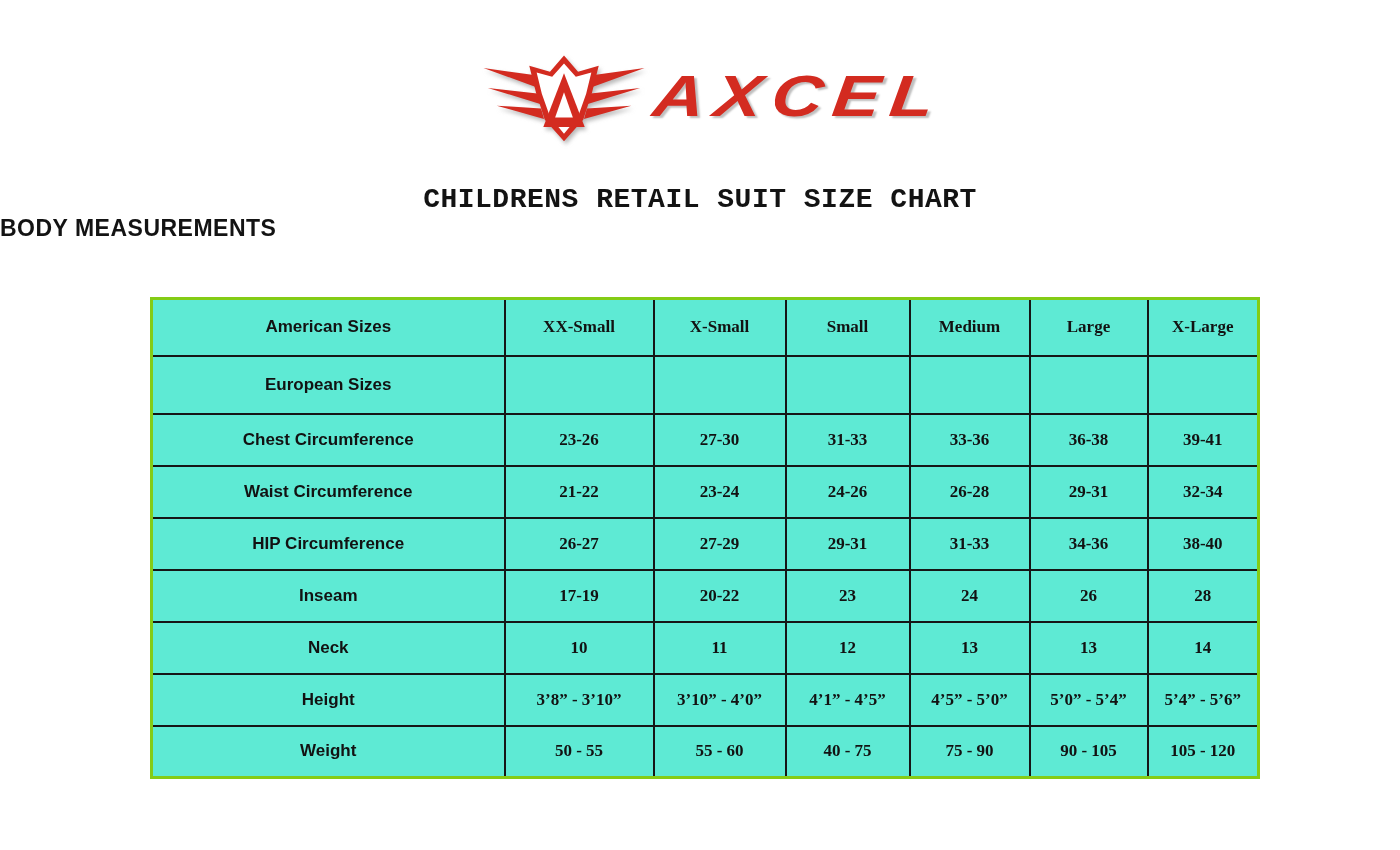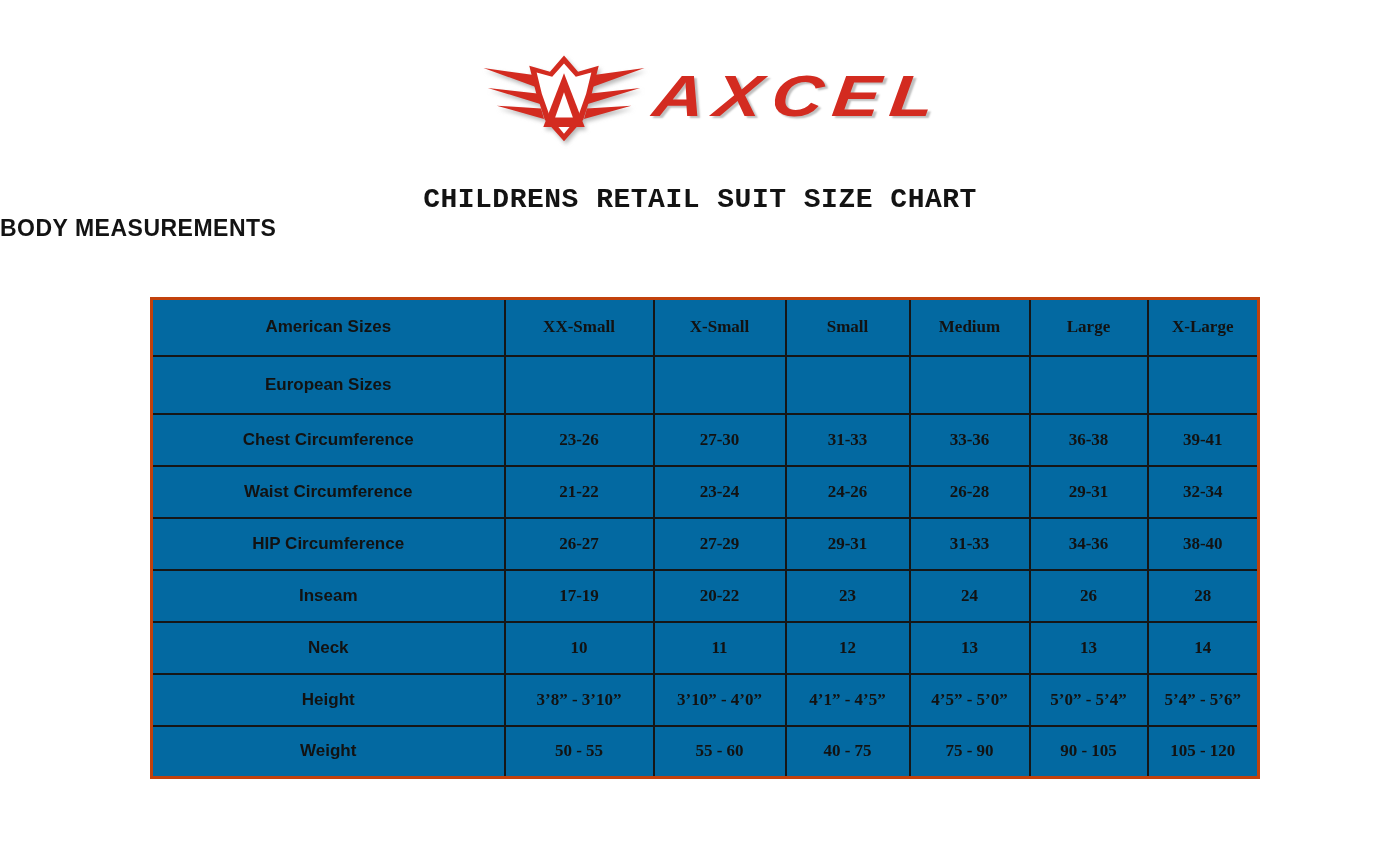--- a/index.html
+++ b/index.html
@@ -36,22 +36,22 @@
   .subtitle {
     position:absolute; top:215px; left:0; width:100%;
     text-align:left; font-weight:bold; font-size:23px;
     letter-spacing:.5px; color:#131313;
   }
 
   
   .table-wrap { position:absolute; left:150px; top:297px; }
   table.size-chart {
     border-collapse:collapse; table-layout:fixed;
-    width:1107px; background:#0369a1;
-    border:3px solid #c2410c;
+    width:1107px; background:#5eead4;
+    border:3px solid #84cc16;
   }
   .size-chart th, .size-chart td {
     border:2px solid #161616;
     text-align:center; vertical-align:middle;
     padding:0; overflow:hidden;
   }
   .lbl {
     font-family:"Liberation Sans", sans-serif;
     font-weight:bold; font-size:17px; color:#121212;
   }

